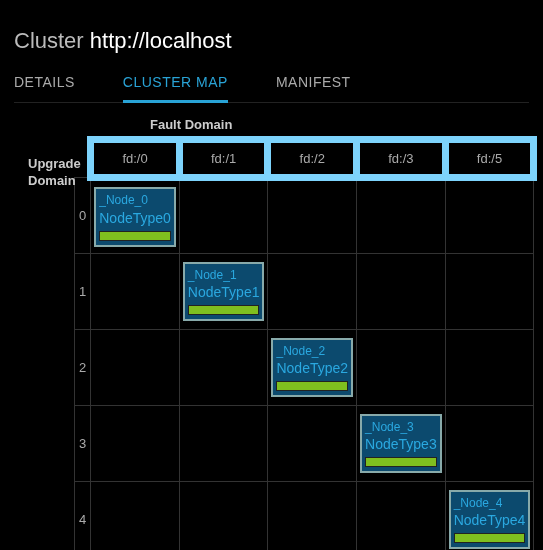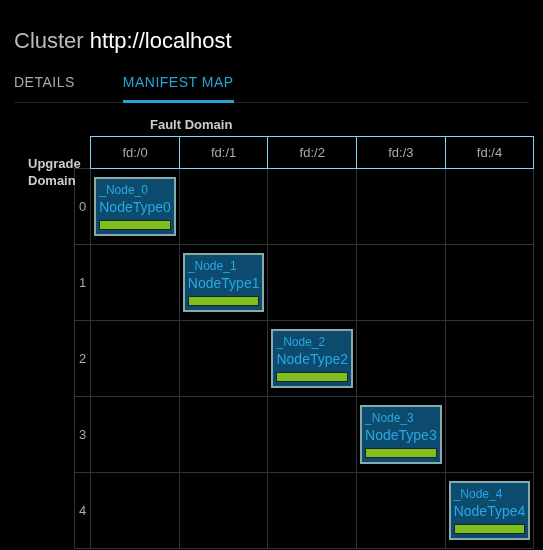--- a/index.html
+++ b/index.html
@@ -64,21 +64,21 @@
       border-collapse: collapse;
     }
     table.map th {
       color: #aaa;
       font-weight: 400;
       font-size: 13px;
       text-align: center;
       padding: 8px 4px;
     }
     table.map th.col-head {
-      border: 1px solid #7dd3fc;
+      border: 7px solid #7dd3fc;
       width: 84px;
     }
     table.map th.row-head {
       border: 1px solid #333;
       width: 34px;
       height: 76px;
       vertical-align: middle;
     }
     table.map td {
       border: 1px solid #333;
@@ -122,37 +122,38 @@
 <body>
 
 <div class="page">
   <div class="title-line">
     <span class="title-strong">Cluster</span>
     <span class="title-host">http://localhost</span>
   </div>
 
   <div class="tabs">
     <div class="tab">DETAILS</div>
-    <div class="tab active">MANIFEST MAP</div>
+    <div class="tab active">CLUSTER MAP</div>
+    <div class="tab">MANIFEST</div>
   </div>
 
   <div class="ud-label">Upgrade Domain</div>
 
   <div class="grid-area">
     <div class="fd-label">Fault Domain</div>
 
     <table class="map">
       <tbody>
           <tr>
         <th class="corner"></th>
         <th class="col-head">fd:/0</th>
         <th class="col-head">fd:/1</th>
         <th class="col-head">fd:/2</th>
         <th class="col-head">fd:/3</th>
-        <th class="col-head">fd:/4</th>
+        <th class="col-head">fd:/5</th>
       </tr>
       <tr>
         <th class="row-head">0</th>
         <td>
           <div class="node-box">
             <div class="node-name">_Node_0</div>
             <div class="node-type">NodeType0</div>
             <div class="health-bar"></div>
           </div>
         </td>

